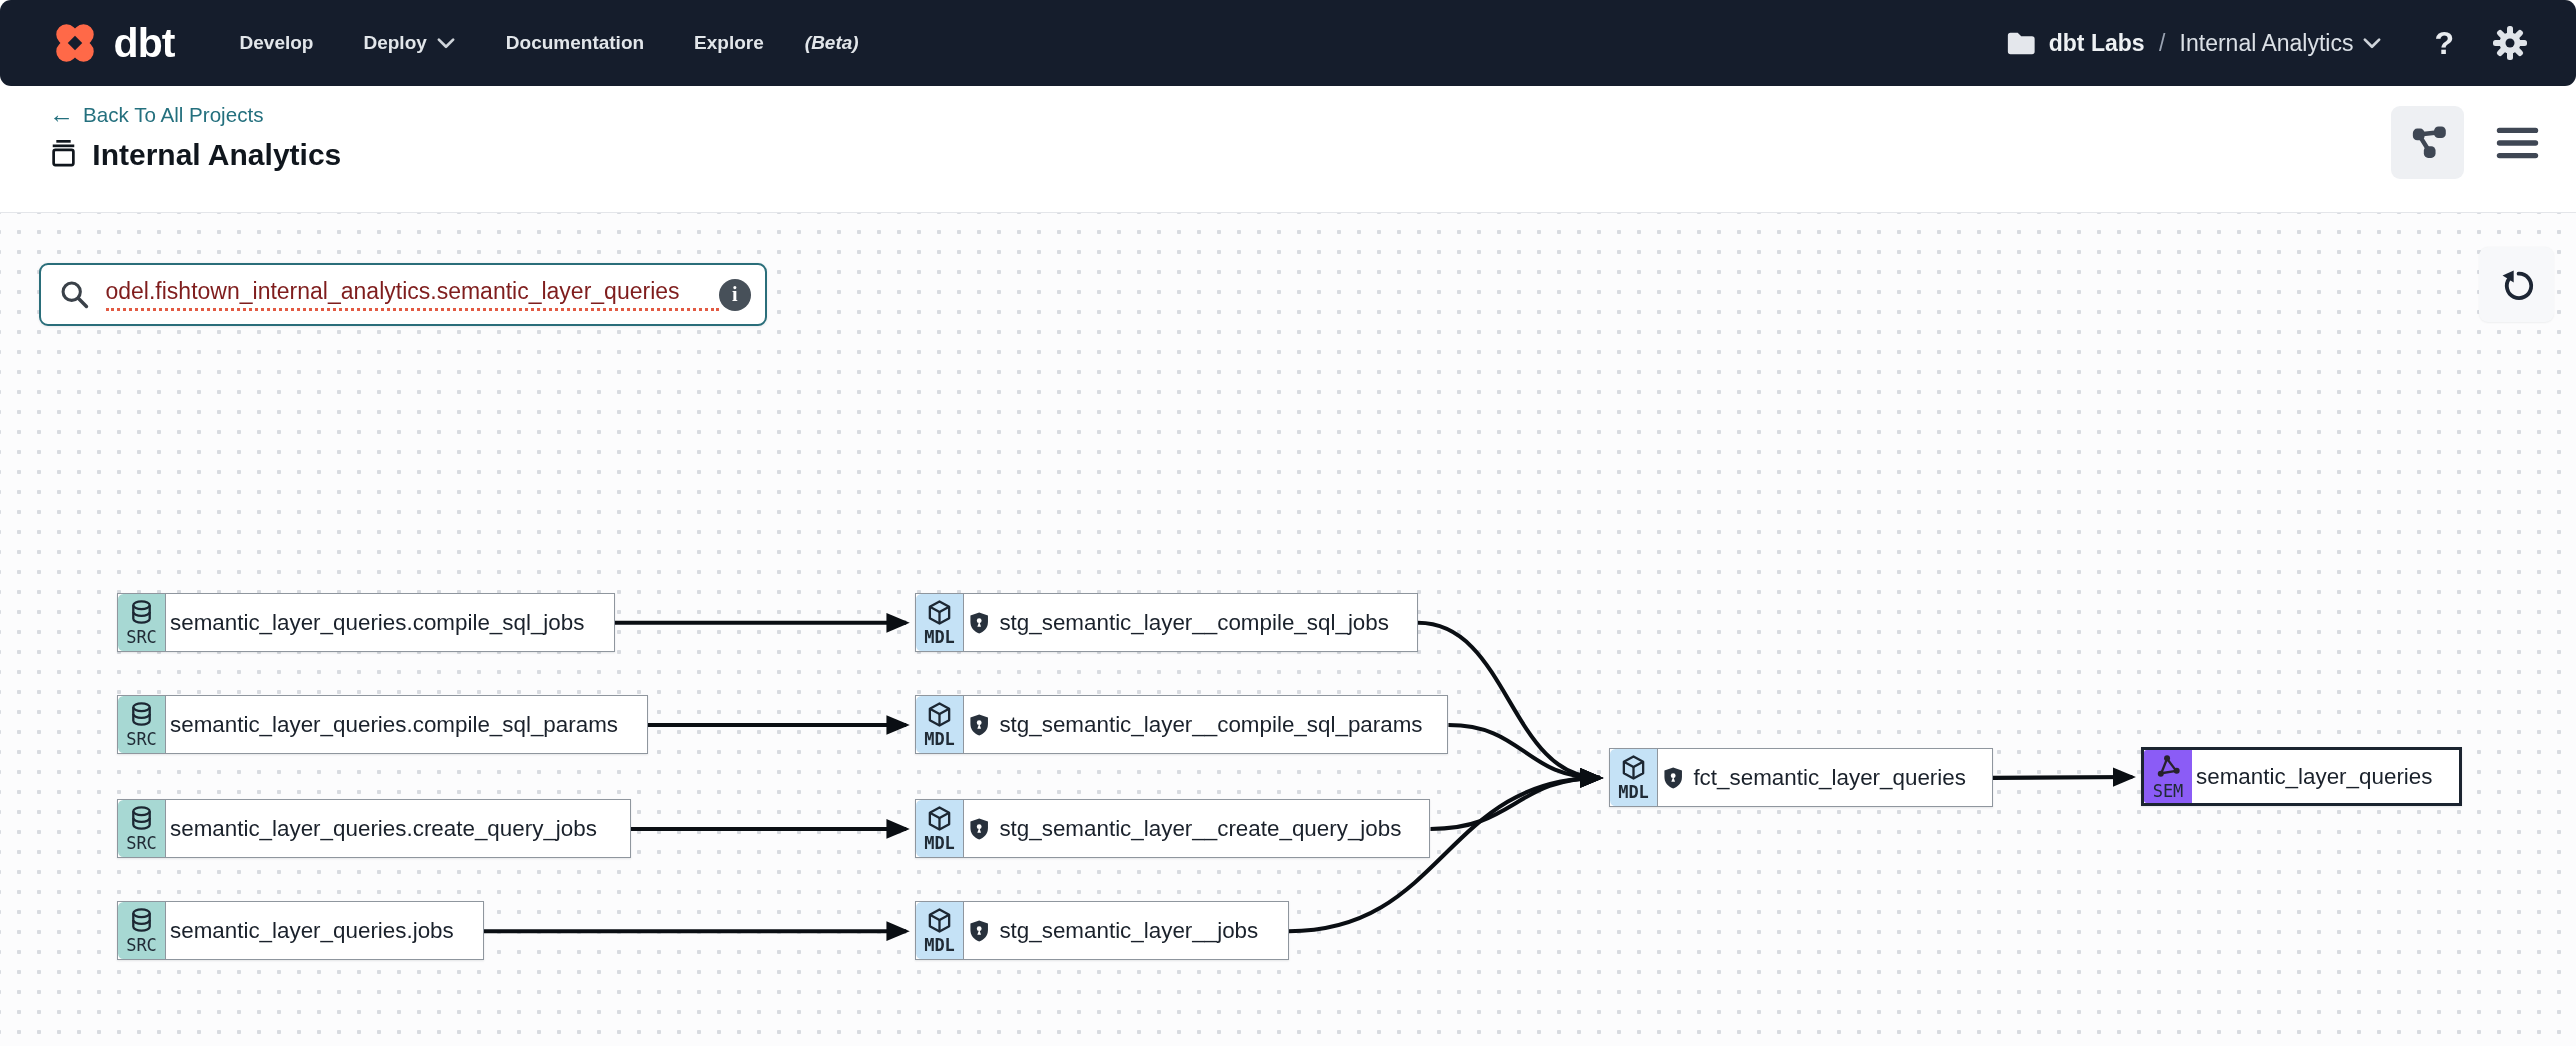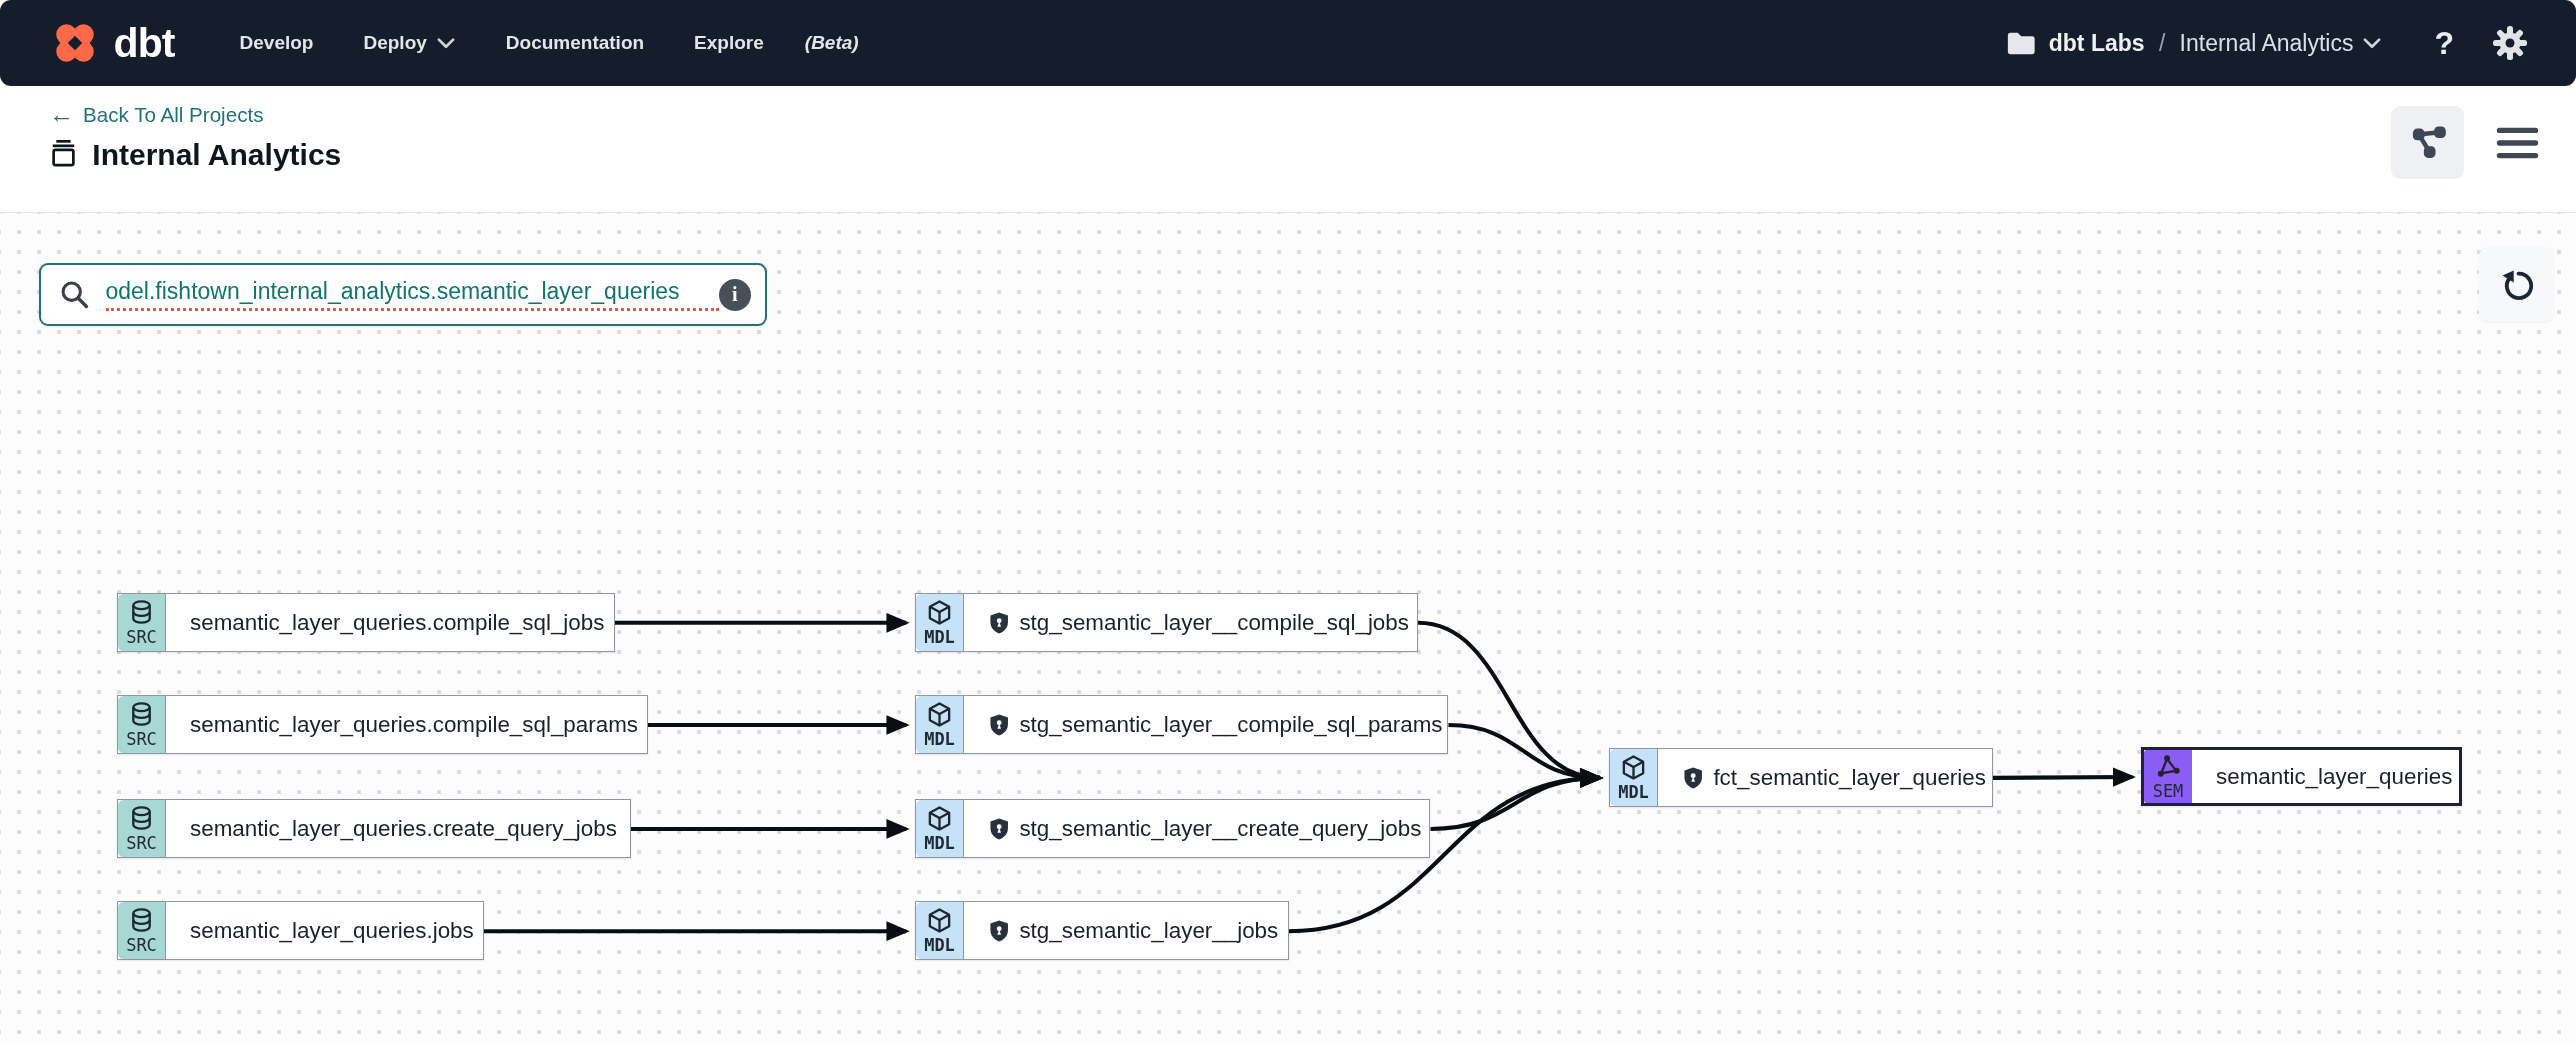--- a/index.html
+++ b/index.html
@@ -35,40 +35,40 @@
                      display:flex; align-items:center; justify-content:center; cursor:pointer; }
   .list-btn { width:57px; height:57px; display:flex; align-items:center; justify-content:center; cursor:pointer; }
 
   
   .canvas { position:relative; width:2576px; height:834px; background:#fcfcfd;
             background-image:radial-gradient(circle, #d8dbe0 2.1px, transparent 2.2px);
             background-size:20px 20px; background-position:9px 9px; }
   .searchbox { position:absolute; left:39px; top:50px; width:728px; height:63px; background:#fff;
                border:2.7px solid #2a6e7a; border-radius:9px; display:flex; align-items:center;
                padding:0 14.3px 0 18px; box-shadow:0 0.9px 2.7px rgba(20,30,40,.08); }
-  .search-text { margin-left:16px; font-size:23px; color:#0f766e; white-space:nowrap;
+  .search-text { margin-left:16px; font-size:23px; color:#7f1d1d; white-space:nowrap;
                  border-bottom:3.1px dotted #e25a43; padding-bottom:2.7px; flex:1; overflow:hidden; }
   .info-badge { width:32px; height:32px; border-radius:50%; background:#475059; color:#fff;
                 display:flex; align-items:center; justify-content:center; font-size:20px;
                 font-weight:700; font-family:"Liberation Serif", serif; flex:none; cursor:pointer; }
   .reset-btn { position:absolute; left:2479px; top:34px; width:75px; height:75px; background:#f7f8fa;
                border-radius:9px; display:flex; align-items:center; justify-content:center;
                cursor:pointer; box-shadow:0 0.9px 1.8px rgba(20,30,40,.06); }
 
   
   .edges-svg { position:absolute; left:0; top:0; pointer-events:none; }
   .node { position:absolute; height:59px; display:flex; background:#fff; border:1.8px solid #8f969e;
           border-radius:0; cursor:pointer; box-shadow:0 0.9px 1.8px rgba(20,30,40,.10); }
   .node.selected { border:3.6px solid #1b2430; }
   .node-badge { width:48px; flex:none; display:flex; flex-direction:column; align-items:center;
                 justify-content:center; gap:0.9px; border-right:1.8px solid #8f969e;
                 border-radius:5.4px 0 0 5.4px; }
   .node.selected .node-badge { border-right:none; border-radius:2.7px 0 0 2.7px; }
   .badge-label { font-family:"DejaVu Sans Mono", monospace; font-size:17px; color:#202b36; line-height:1; }
-  .node-body { display:flex; align-items:center; gap:9px; padding:0 24px; white-space:nowrap; overflow:hidden; }
+  .node-body { display:flex; align-items:center; gap:9px; padding:0 4px; white-space:nowrap; overflow:hidden; }
   .node-label { font-size:22.4px; color:#1a212b; }
   .badge-src { background:#a7d8d3; }
   .badge-mdl { background:#c5e2f6;font-weight:bold; }
   .badge-sem { background:#8b5cf6; }
 </style>
 </head>
 <body>
 
 <div id="app">
 

